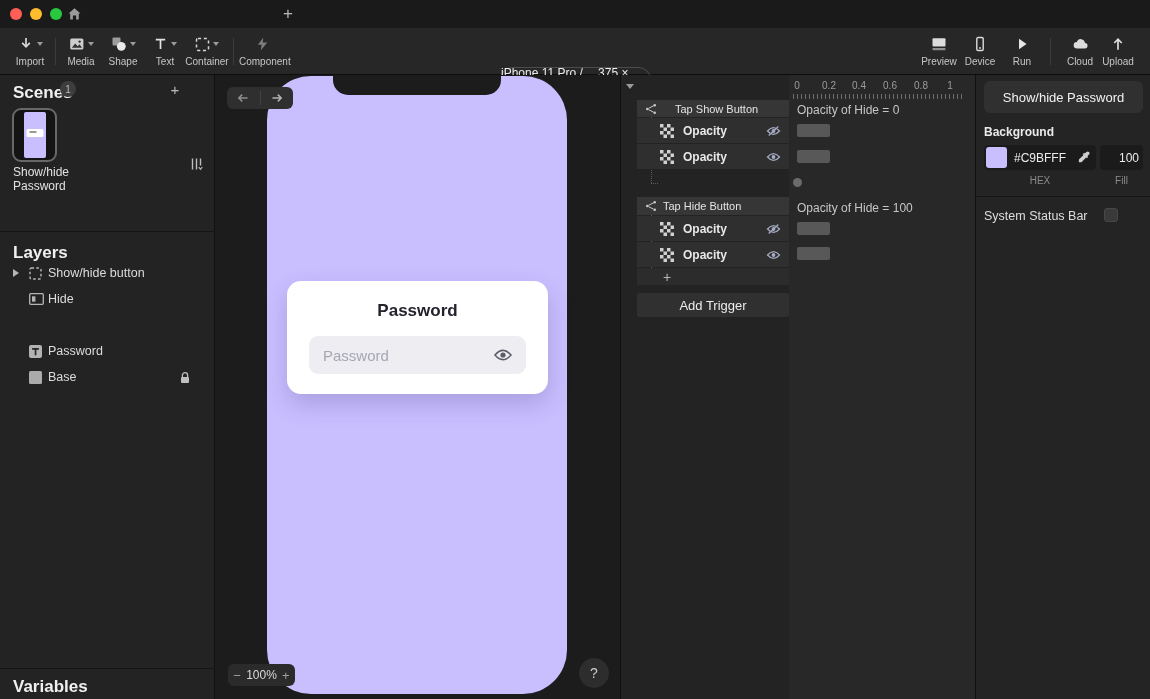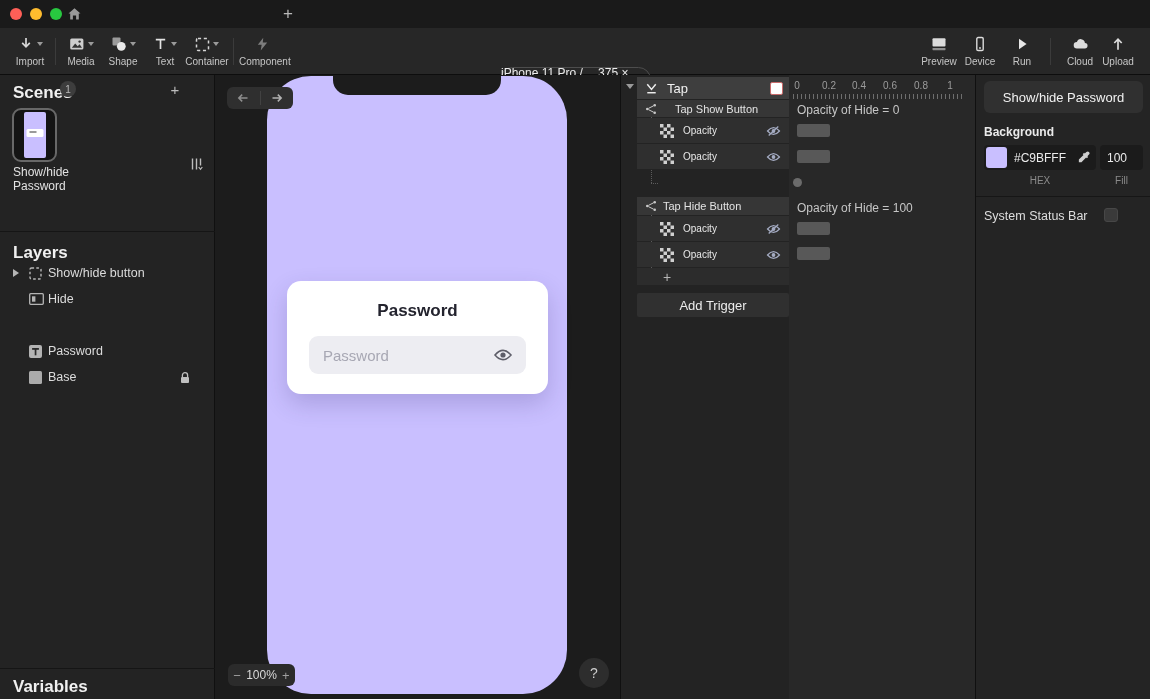--- a/index.html
+++ b/index.html
@@ -90,21 +90,21 @@
               justify-content:center; }
 
   
   .trigger-pane { position:absolute; left:621px; top:75px; width:168px; height:624px; background:#232323; }
   .collapse-arrow { position:absolute; left:5px; top:9px; width:0; height:0;
               border-left:4.5px solid transparent; border-right:4.5px solid transparent;
               border-top:5.5px solid #9a9a9a; }
   .trow { position:absolute; left:16px; width:152px; display:flex; align-items:center; }
   .trow.tap { background:#3e3e3e; color:#f2f2f2; font-size:13px; }
   .trow.cond { background:#363636; color:#e3e3e3; font-size:11px; }
-  .trow.resp { background:#2f2f2f; color:#e8e8e8; font-size:10px; }
+  .trow.resp { background:#2f2f2f; color:#e8e8e8; font-size:12px;font-weight:bold; }
   .trow.plusrow { background:#2c2c2c; color:#b5b5b5; font-size:14px; }
   .tap-thumb { position:absolute; right:6px; width:13px; height:13px; background:#ffffff;
                border:1px solid #c96a6a; border-radius:2px; }
   .tree { position:absolute; border-left:1px dotted #5b5b5b; width:0; }
   .stub { position:absolute; width:7px; border-top:1px dotted #5b5b5b; }
   .add-trigger { position:absolute; left:16px; top:218px; width:152px; height:24px; background:#303030;
                  border-radius:2px; color:#ececec; font-size:13px; display:flex; align-items:center;
                  justify-content:center; }
 
   
@@ -123,21 +123,21 @@
            border-radius:6px; color:#f1f1f1; font-size:13px; display:flex; align-items:center;
            justify-content:center; }
   .bg-label { position:absolute; left:8px; top:50px; color:#eaeaea; font-size:12px; font-weight:bold; }
   .color-field { position:absolute; left:8px; top:70px; width:112px; height:25px; background:#1b1b1b;
            border-radius:4px; display:flex; align-items:center; }
   .swatch { width:21px; height:21px; margin-left:2px; border-radius:3px; }
   .hex-text { margin-left:7px; flex:1; color:#ececec; font-size:12px; }
   .dropper { margin-right:6px; }
   .fill-field { position:absolute; left:124px; top:70px; width:43px; height:25px; background:#1b1b1b;
            border-radius:4px; color:#ececec; font-size:12px; display:flex; align-items:center; }
-  .fill-field span { margin-left:7px; }
+  .fill-field span { margin-left:19px; }
   .field-label { position:absolute; top:100px; text-align:center; color:#8b8b8b; font-size:10px; }
   .props-divider { position:absolute; left:0; top:121px; width:175px; height:1px; background:#161616; }
   .status-label { position:absolute; left:8px; top:134px; color:#dedede; font-size:12.5px; }
   .status-check { position:absolute; left:128px; top:133px; width:14px; height:14px; background:#3a3a3a;
            border:1px solid #474747; border-radius:3px; }
 </style>
 </head>
 <body>
 
 <div id="app">
@@ -397,30 +397,20 @@
 
     <div class="tree" style="left:30px; top:42px; height:66px"></div>
     <div class="tree" style="left:30px; top:140px; height:61px"></div>
     <div class="stub" style="left:30px; top:55px"></div>
     <div class="stub" style="left:30px; top:81px"></div>
     <div class="stub" style="left:30px; top:108px"></div>
     <div class="stub" style="left:30px; top:153px"></div>
     <div class="stub" style="left:30px; top:179px"></div>
     <div class="stub" style="left:30px; top:201px"></div>
 
-    <div class="trow tap" style="top:2px; height:22px">
-      <span style="margin-left:7px">
-        <svg width="15" height="15" viewBox="0 0 16 16">
-          <path d="M3.5 3.5 L8 9 L12.5 3.5" stroke="#ececec" stroke-width="1.6" fill="none"></path>
-          <path d="M3.5 12.5 H12.5" stroke="#ececec" stroke-width="1.6" fill="none"></path>
-        </svg>
-      </span>
-      <span style="margin-left:8px">Tap</span>
-      <span class="tap-thumb"></span>
-    </div>
 
     <div class="trow cond" style="top:25px; height:17px">
       <span style="margin-left:8px">
         <svg width="12" height="12" viewBox="0 0 12 12">
           <circle cx="2.3" cy="6" r="1.3" fill="#c9c9c9"></circle>
           <circle cx="9.7" cy="2.3" r="1.3" fill="#c9c9c9"></circle>
           <circle cx="9.7" cy="9.7" r="1.3" fill="#c9c9c9"></circle>
           <path d="M3.4 5.4 L8.6 2.8 M3.4 6.6 L8.6 9.2" stroke="#c9c9c9" stroke-width="1"></path>
         </svg>
       </span>

